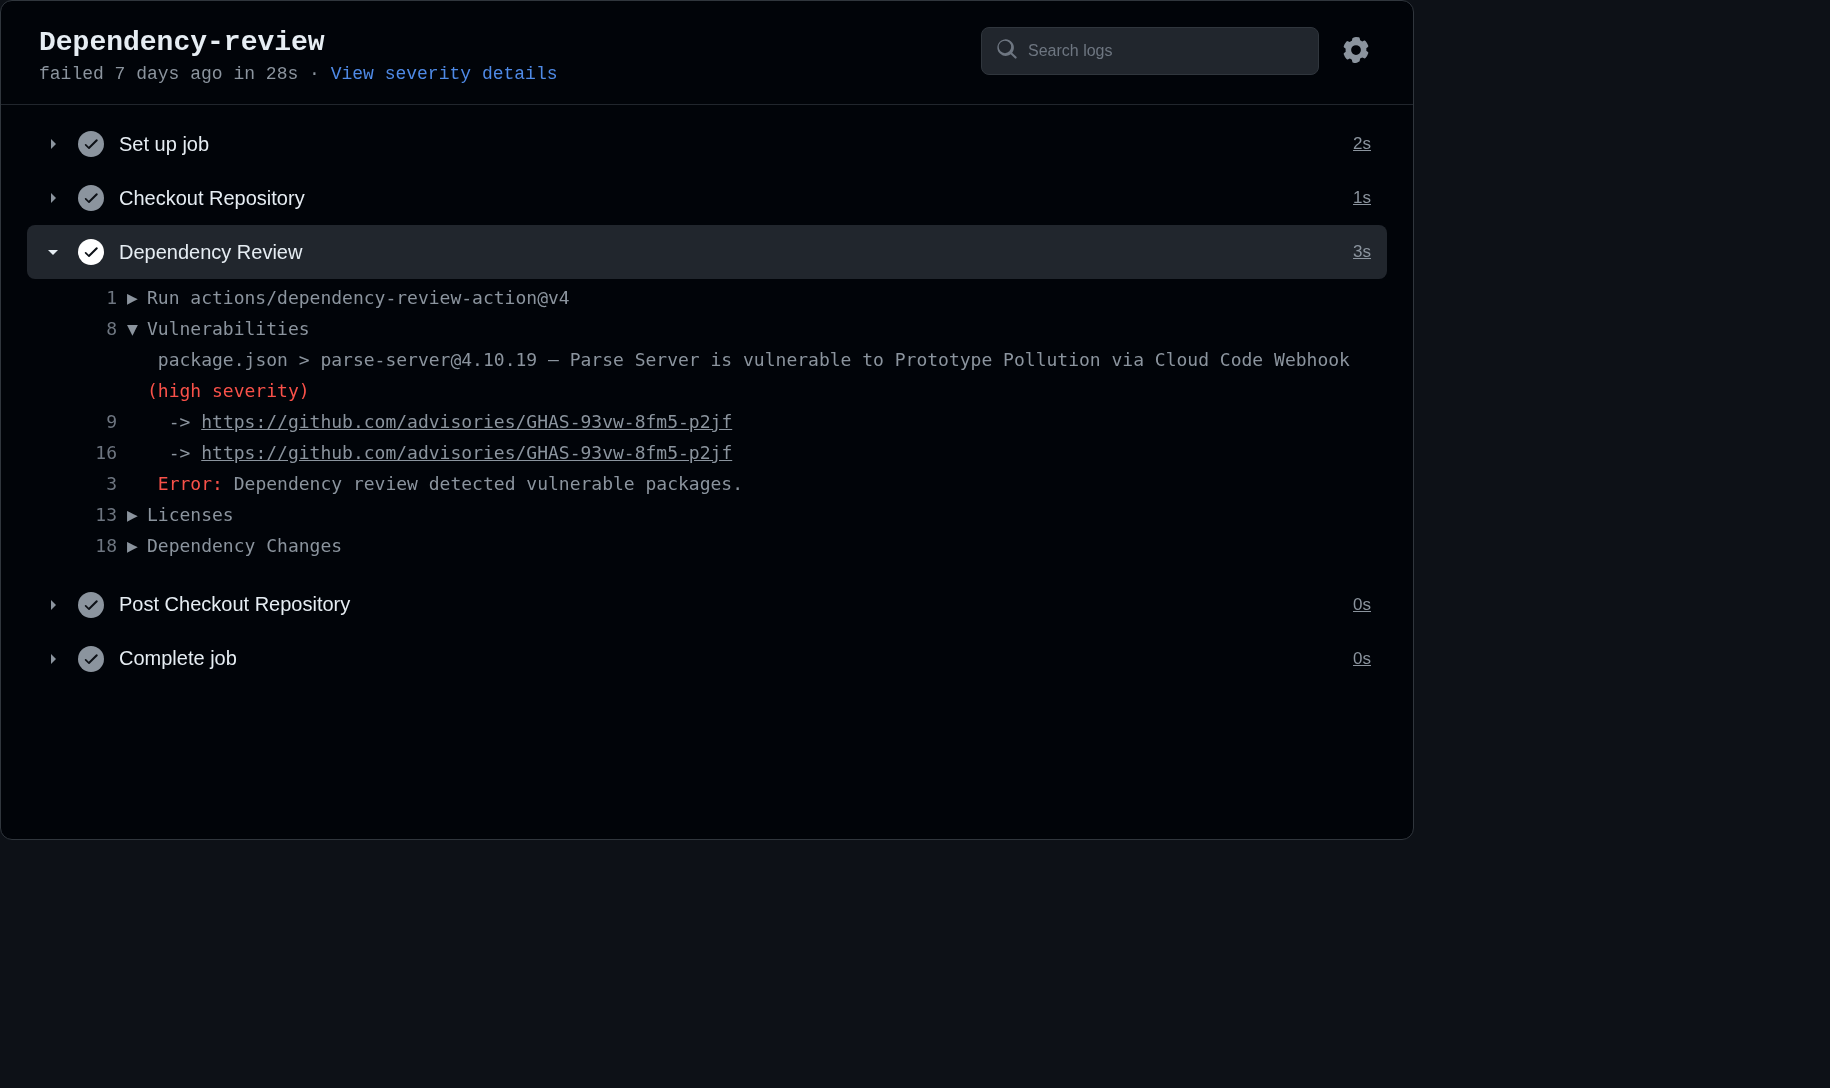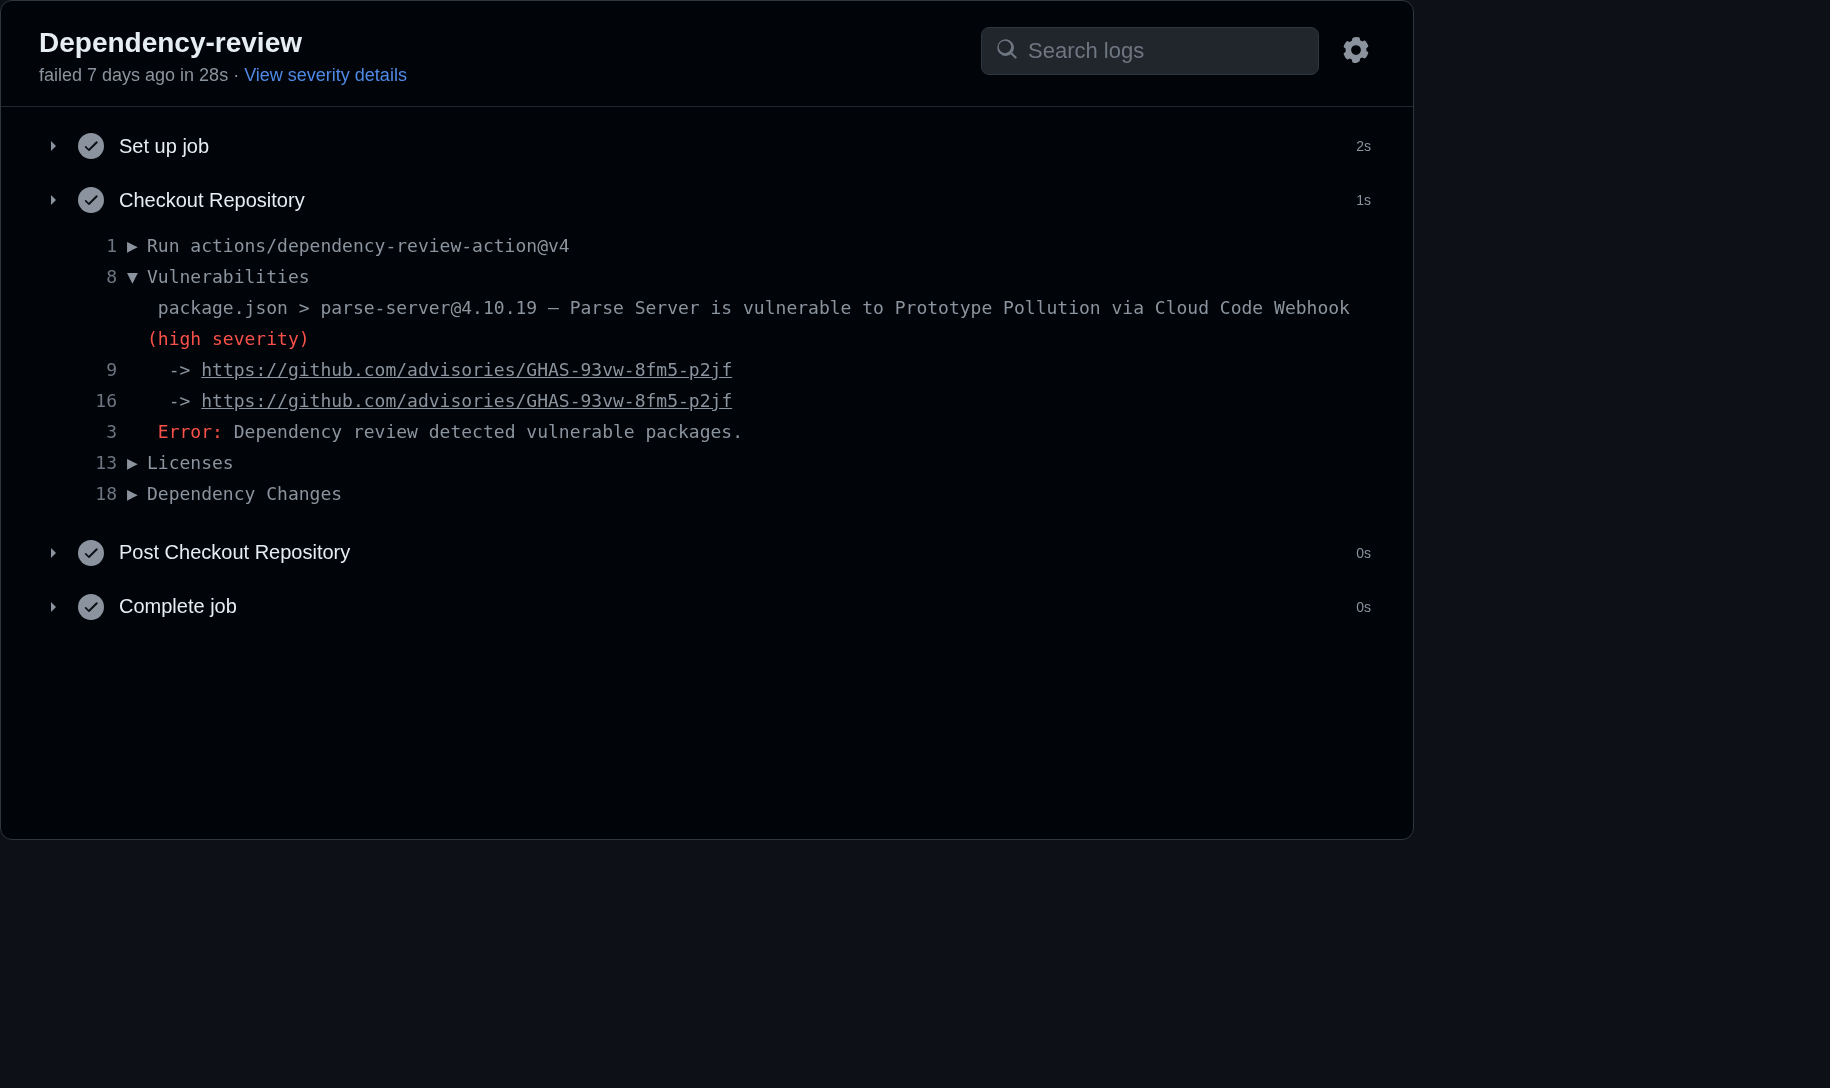--- a/index.html
+++ b/index.html
@@ -23,21 +23,21 @@
     display: flex;
     flex-direction: column;
   }
   .header {
     padding: 26px 38px 20px 38px;
     display: flex;
     align-items: flex-start;
     justify-content: space-between;
     border-bottom: 1px solid #21262d;
   }
-  .header-left { flex: 1; }
+  .header-left { flex: 1; font-family: Liberation Mono, monospace; }
   .title {
     font-size: 28px;
     font-weight: 600;
     color: #e6edf3;
     margin-bottom: 6px;
   }
   .subtitle {
     font-size: 18px;
     color: #8b949e;
   }
@@ -59,21 +59,21 @@
     display: flex;
     align-items: center;
     padding: 0 14px;
     gap: 10px;
   }
   .search-box input {
     background: transparent;
     border: none;
     outline: none;
     color: #e6edf3;
-    font-size: 22px;
+    font-size: 16px;
     flex: 1;
   }
   .search-box input::placeholder { color: #6e7681; }
   .gear-btn {
     background: transparent;
     border: none;
     cursor: pointer;
     padding: 6px;
     color: #8b949e;
     display: flex;
@@ -91,21 +91,21 @@
     padding: 14px 16px;
     gap: 14px;
     border-radius: 8px;
     font-size: 20px;
     cursor: pointer;
   }
   .step-row.active { background: #21262d; }
   .step-row .chev { width: 20px; display:flex; align-items:center; justify-content:center; }
   .step-row .status { width: 28px; display:flex; align-items:center; justify-content:center; }
   .step-row .name { flex: 1; color: #e6edf3; }
-  .step-row .dur { color: #8b949e; font-size: 14px; }
+  .step-row .dur { color: #8b949e; font-size: 17px; text-decoration: underline; }
 
   .check-circle {
     width: 26px; height: 26px; border-radius: 50%;
     background: #8b949e; display:flex; align-items:center; justify-content:center;
   }
   .check-circle.white { background: #ffffff; }
   .check-circle svg { width: 18px; height: 18px; }
 
   .log-block {
     padding: 4px 0 16px 52px;
@@ -198,20 +198,36 @@
         <span class="check-circle">
             <svg viewBox="0 0 16 16" fill="#0d1117">
               <path d="M13.78 4.22a.75.75 0 0 1 0 1.06l-7 7a.75.75 0 0 1-1.06 0l-3-3a.75.75 0 1 1 1.06-1.06L6 10.44l6.47-6.47a.75.75 0 0 1 1.06 0Z"></path>
             </svg>
           </span>
       </span>
       <span class="name">Checkout Repository</span>
       <span class="dur">1s</span>
     </div>
 
+    <div class="step-row active">
+      <span class="chev">
+        <svg width="16" height="16" viewBox="0 0 16 16" fill="#e6edf3">
+            <path d="M3 6l5 5 5-5H3z"></path>
+          </svg>
+      </span>
+      <span class="status">
+        <span class="check-circle white">
+            <svg viewBox="0 0 16 16" fill="#0d1117">
+              <path d="M13.78 4.22a.75.75 0 0 1 0 1.06l-7 7a.75.75 0 0 1-1.06 0l-3-3a.75.75 0 1 1 1.06-1.06L6 10.44l6.47-6.47a.75.75 0 0 1 1.06 0Z"></path>
+            </svg>
+          </span>
+      </span>
+      <span class="name">Dependency Review</span>
+      <span class="dur">3s</span>
+    </div>
 
     <div class="log-block">
 
       <div class="log-line">
         <span class="lineno">1</span>
         <span class="gutter">▶</span>
         <span class="log-text">Run actions/dependency-review-action@v4</span>
       </div>
 
       <div class="log-line">

